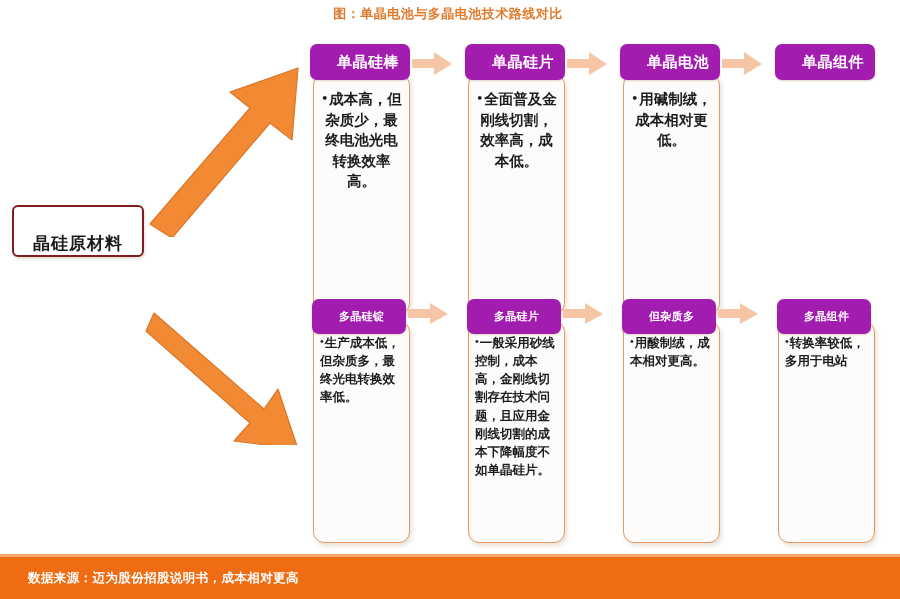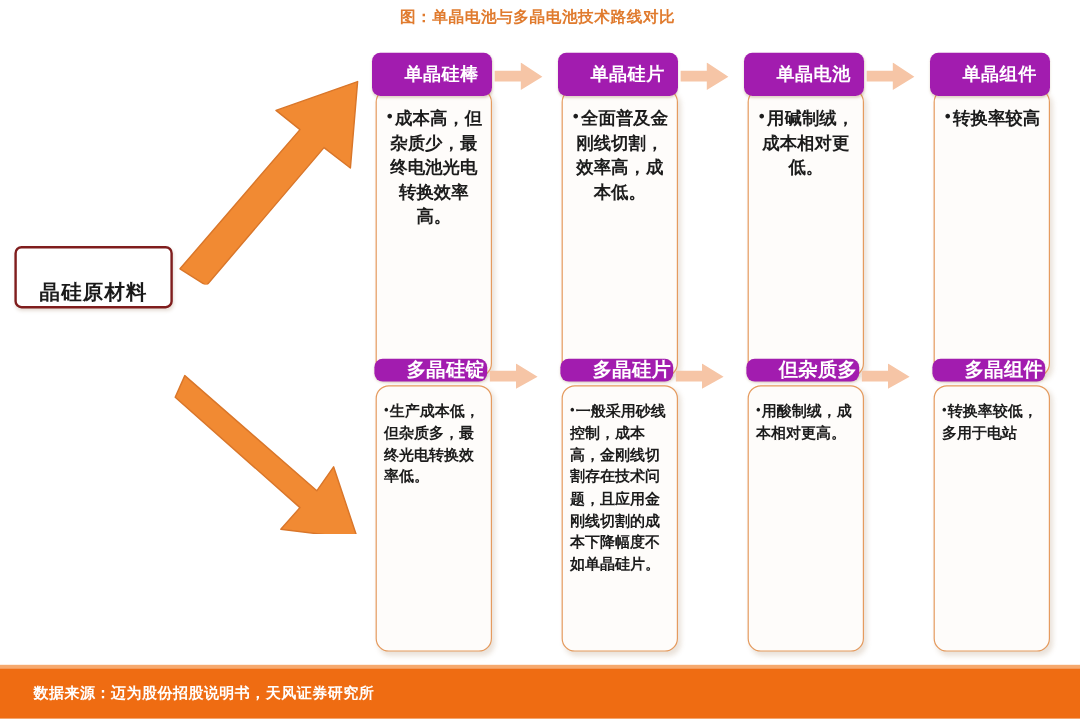--- a/index.html
+++ b/index.html
@@ -117,22 +117,22 @@
     display: block;
     padding: 14px 7px 0 7px;
     font-size: 14.5px;
     line-height: 1.42;
     font-weight: bold;
   }
 
   
   .row-bottom .stage-header {
     width: 94px;
-    height: 19px;
-    font-size: 16px;
+    height: 35px;
+    font-size: 11px;
     letter-spacing: 0.3px;
   }
   .row-bottom .stage-body {
     left: 16px;
     top: 22px;
     width: 97px;
     height: 222px;
     font-family: Liberation Serif, serif;
   }
   .row-bottom .stage-body-text {
@@ -237,23 +237,20 @@
     <div class="stage-header">
       <span>单晶电池</span>
     </div>
   </div>
 
   <svg class="connector" style="left:722px; top:52px;" width="42" height="24" viewBox="0 0 42 24">
     <path d="M 0 7 L 22 7 L 22 0 L 40 12 L 22 23 L 22 16 L 0 16 Z" fill="#F6C5A6"></path>
   </svg>
 
   <div class="stage row-top" style="left:760px; top:44px; width:135px; height:262px;">
-    <div class="stage-body">
-      <span class="stage-body-text"><span class="bullet-dot">•</span><span>转换率较高</span></span>
-    </div>
     <div class="stage-header">
       <span>单晶组件</span>
     </div>
   </div>
 
   <div class="stage row-bottom" style="left:297px; top:299px; width:135px; height:246px;">
     <div class="stage-body">
       <span class="stage-body-text"><span class="bullet-dot">•</span><span>生产成本低，但杂质多，最终光电转换效率低。</span></span>
     </div>
     <div class="stage-header">
@@ -295,16 +292,16 @@
     <div class="stage-body">
       <span class="stage-body-text"><span class="bullet-dot">•</span><span>转换率较低，多用于电站</span></span>
     </div>
     <div class="stage-header">
       <span>多晶组件</span>
     </div>
   </div>
 
   <div class="footer-top-line"></div>
   <div class="footer-bar">
-    <span class="footer-text">数据来源：迈为股份招股说明书，天风证券研究所</span>
+    <span class="footer-text">数据来源：迈为股份招股说明书，成本相对更高</span>
   </div>
 
 </div>
 
 </body></html>

